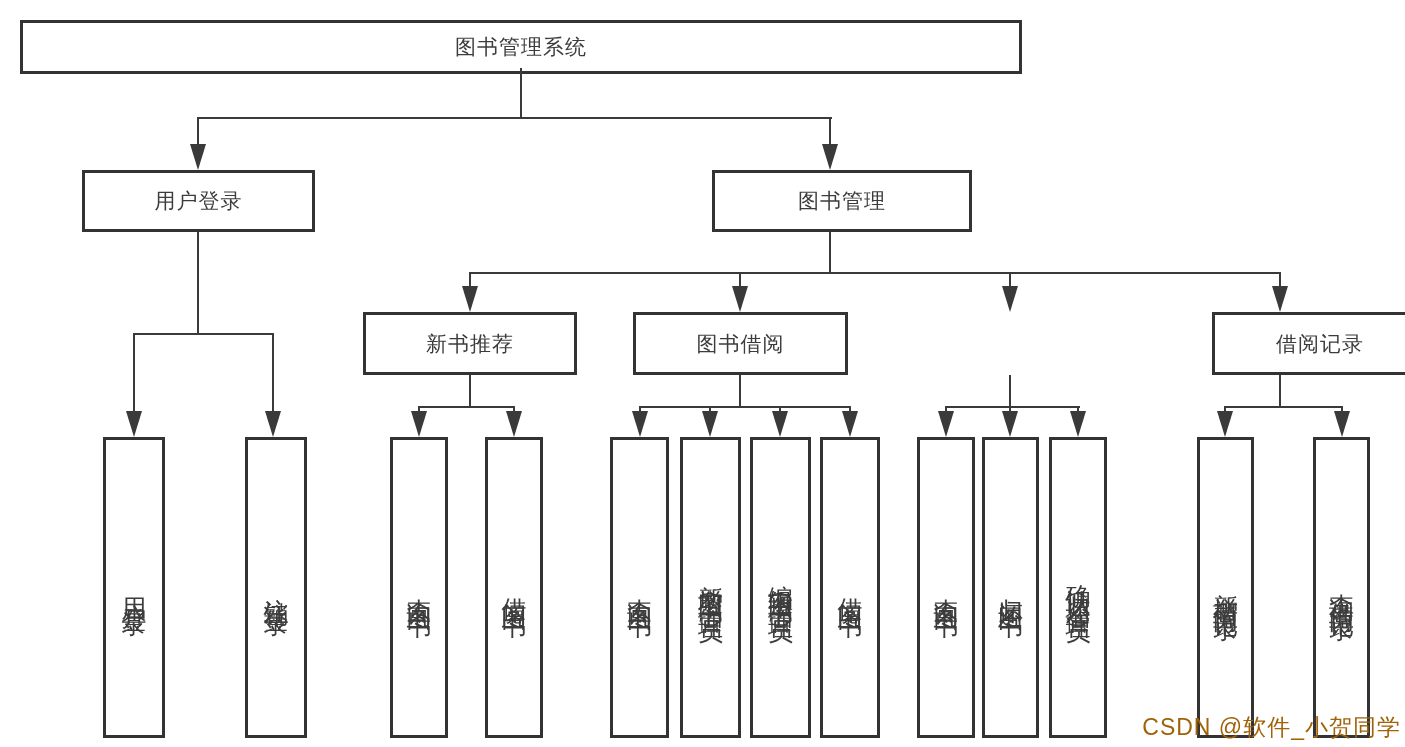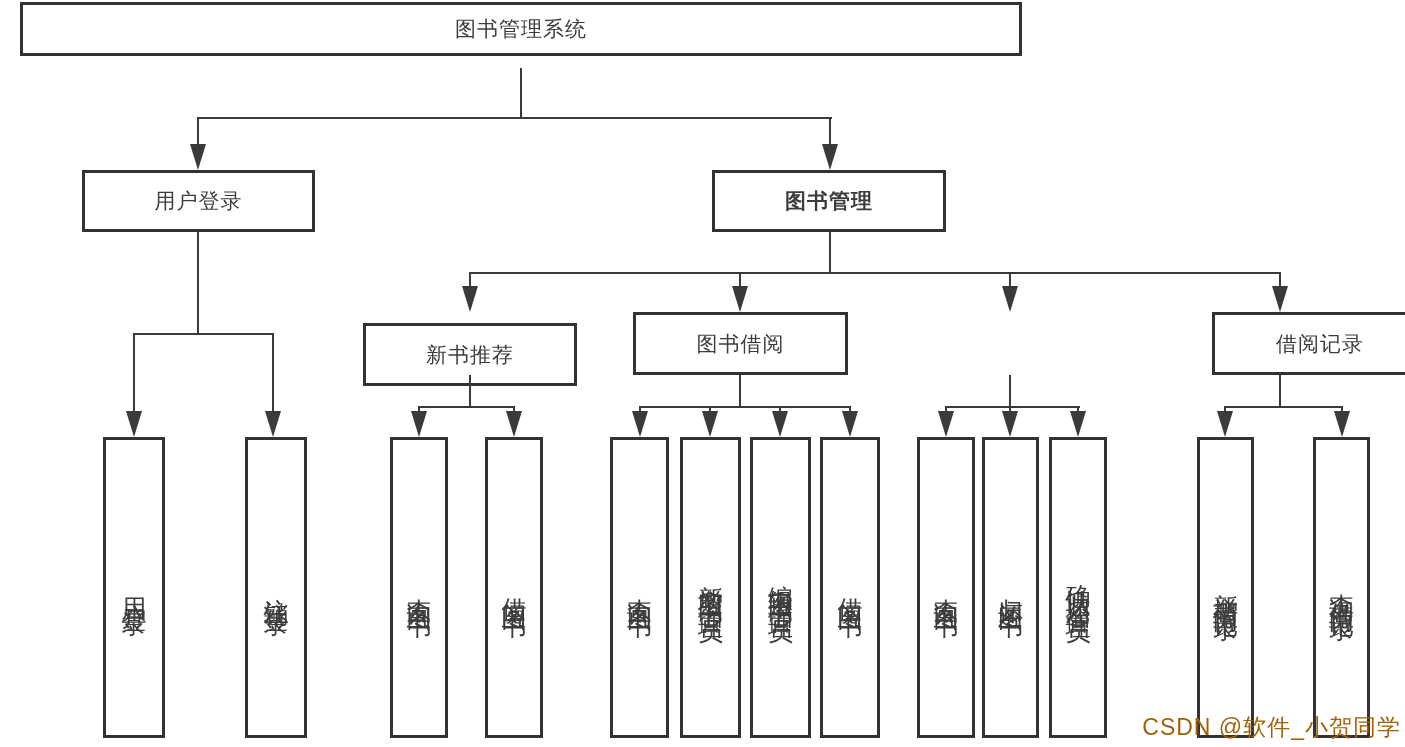--- a/index.html
+++ b/index.html
@@ -56,51 +56,51 @@
     color:#a16207;
     letter-spacing:1px;
     z-index:5;
   }
 </style>
 </head>
 <body>
 
 <div id="canvas">
 
-  <div class="node" style="left:20px;top:2px;width:1002px;height:54px;">图书管理系统</div>
+  <div class="node" style="left:20px;top:20px;width:1002px;height:54px;">图书管理系统</div>
 
   <div class="line" style="left:520px;top:68px;width:2px;height:50px;"></div>
   <div class="line" style="left:197px;top:117px;width:635px;height:2px;"></div>
   <div class="line" style="left:197px;top:117px;width:2px;height:31px;"></div>
   <div class="arrow" style="left:190px;top:144px;"></div>
   <div class="line" style="left:829px;top:117px;width:2px;height:31px;"></div>
   <div class="arrow" style="left:822px;top:144px;"></div>
 
   <div class="node" style="left:82px;top:170px;width:233px;height:62px;">用户登录</div>
-  <div class="node" style="left:712px;top:170px;width:234px;height:62px;font-weight:bold;">图书管理</div>
+  <div class="node" style="left:712px;top:170px;width:260px;height:62px;">图书管理</div>
 
   <div class="line" style="left:197px;top:232px;width:2px;height:102px;"></div>
   <div class="line" style="left:133px;top:333px;width:141px;height:2px;"></div>
   <div class="line" style="left:133px;top:333px;width:2px;height:80px;"></div>
   <div class="arrow" style="left:126px;top:411px;"></div>
   <div class="line" style="left:272px;top:333px;width:2px;height:80px;"></div>
   <div class="arrow" style="left:265px;top:411px;"></div>
 
   <div class="line" style="left:829px;top:232px;width:2px;height:42px;"></div>
   <div class="line" style="left:469px;top:272px;width:812px;height:2px;"></div>
   <div class="line" style="left:469px;top:272px;width:2px;height:20px;"></div>
   <div class="arrow" style="left:462px;top:286px;"></div>
   <div class="line" style="left:739px;top:272px;width:2px;height:20px;"></div>
   <div class="arrow" style="left:732px;top:286px;"></div>
   <div class="line" style="left:1009px;top:272px;width:2px;height:20px;"></div>
   <div class="arrow" style="left:1002px;top:286px;"></div>
   <div class="line" style="left:1279px;top:272px;width:2px;height:20px;"></div>
   <div class="arrow" style="left:1272px;top:286px;"></div>
 
-  <div class="node" style="left:363px;top:323px;width:214px;height:63px;">新书推荐</div>
+  <div class="node" style="left:363px;top:312px;width:214px;height:63px;">新书推荐</div>
   <div class="node" style="left:633px;top:312px;width:215px;height:63px;">图书借阅</div>
   <div class="node" style="left:1172px;top:312px;width:216px;height:63px;margin-left:40px;">借阅记录</div>
 
   <div class="line" style="left:469px;top:375px;width:2px;height:33px;"></div>
   <div class="line" style="left:418px;top:406px;width:97px;height:2px;"></div>
   <div class="line" style="left:418px;top:406px;width:2px;height:10px;"></div>
   <div class="arrow" style="left:411px;top:411px;"></div>
   <div class="line" style="left:513px;top:406px;width:2px;height:10px;"></div>
   <div class="arrow" style="left:506px;top:411px;"></div>
 

